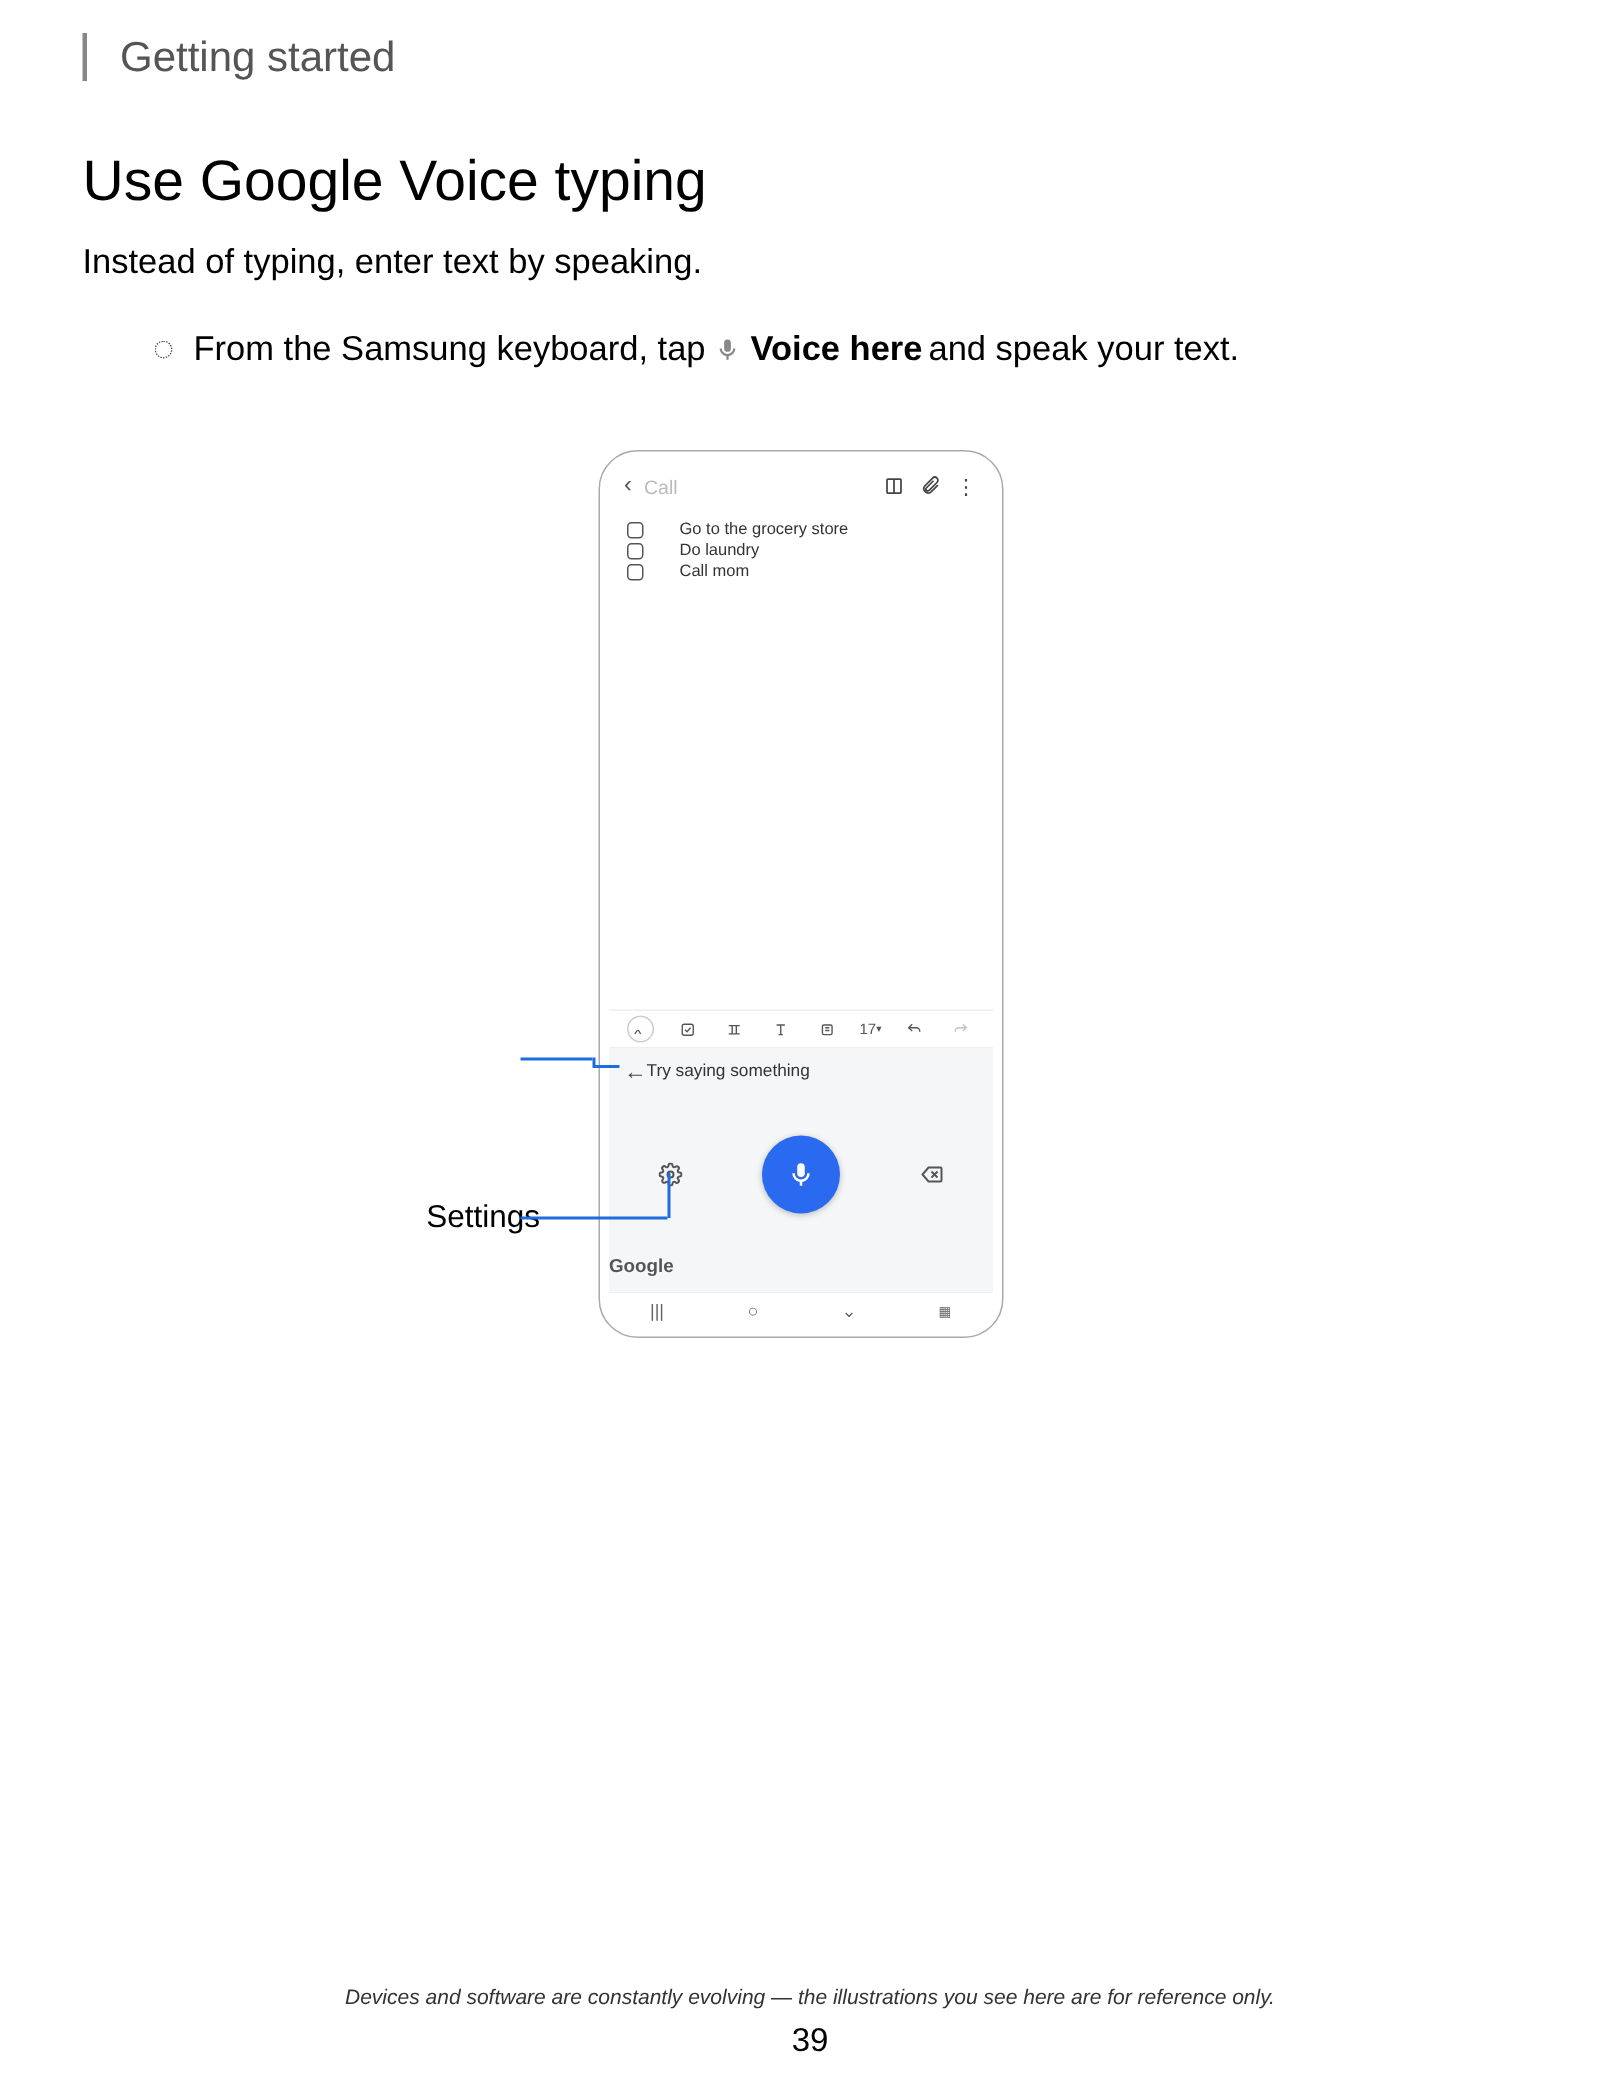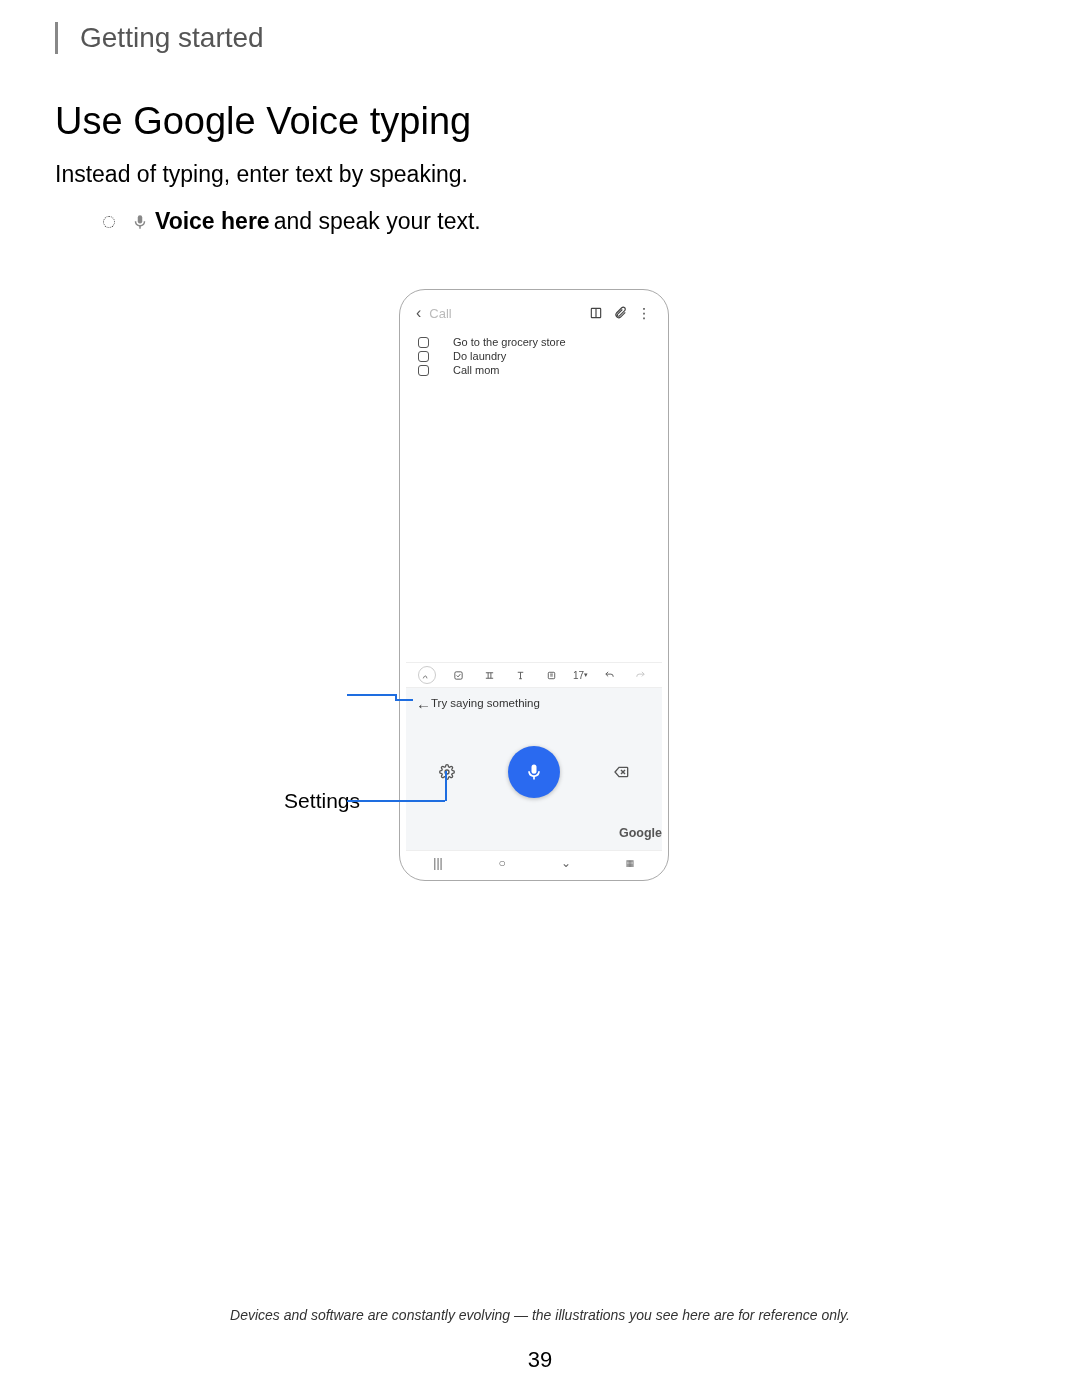--- a/index.html
+++ b/index.html
@@ -25,21 +25,21 @@
   font-weight: 400;
   margin-left: 12px;
 }
 .h2 {
   font-size: 38px;
   font-weight: 500;
   margin-bottom: 18px;
 }
 .intro {
   font-size: 23px;
-  margin-bottom: 20px;
+  margin-bottom: 31px;
 }
 .step-row {
   font-size: 23px;
   padding-left: 48px;
   display: flex;
   align-items: center;
   flex-wrap: wrap;
   gap: 4px;
 }
 .bullet-circle {
@@ -172,21 +172,21 @@
 }
 .vp-mic {
   width: 52px; height: 52px;
   border-radius: 50%;
   background: #2a6af0;
   display: flex; align-items: center; justify-content: center;
   box-shadow: 0 1px 4px rgba(0,0,0,0.25);
 }
 .vp-mic svg { width: 20px; height: 20px; fill: #fff; }
 .vp-google {
-  text-align: right;
+  text-align: left;
   font-size: 12.5px;
   font-weight: 600;
   color: #555;
   padding-bottom: 4px;
   height: 24px;
 }
 .navbar {
   height: 24px;
   display: flex;
   align-items: center;
@@ -215,21 +215,21 @@
 
 .line1h { left: 292px; top: 405px; width: 48px; }
 .line1v { left: 340px; top: 405px; height: 5px; }
 .line1h2 { left: 340px; top: 410px; width: 18px; }
 
 .line2h { left: 292px; top: 511px; width: 98px; }
 .line2v { left: 390px; top: 482px; height: 30px; }
 
 .footer-note {
   position: absolute;
-  bottom: 74px;
+  bottom: 58px;
   width: 100%;
   text-align: center;
   font-size: 14px;
   font-style: italic;
   color: #333;
 }
 .page-num {
   position: absolute;
   bottom: 24px;
   width: 100%;
@@ -243,20 +243,21 @@
 <div class="page">
   <div class="breadcrumb-wrap">
     <div class="breadcrumb">Getting started</div>
   </div>
 
   <div class="h2">Use Google Voice typing</div>
   <div class="intro">Instead of typing, enter text by speaking.</div>
 
   <div class="step-row">
     <span class="bullet-circle"></span>
+    <span>From the Samsung keyboard, tap</span>
     <span class="mic-inline">
       <svg viewBox="0 0 24 24">
           <path fill="#888" d="M12 14a3 3 0 0 0 3-3V6a3 3 0 1 0-6 0v5a3 3 0 0 0 3 3z"></path>
           <path fill="#888" d="M17 11a5 5 0 0 1-10 0H5a7 7 0 0 0 6 6.9V21h2v-3.1A7 7 0 0 0 19 11z"></path>
         </svg>
     </span>
     <span class="bold">Voice here</span>
     <span>and speak your text.</span>
   </div>
 

